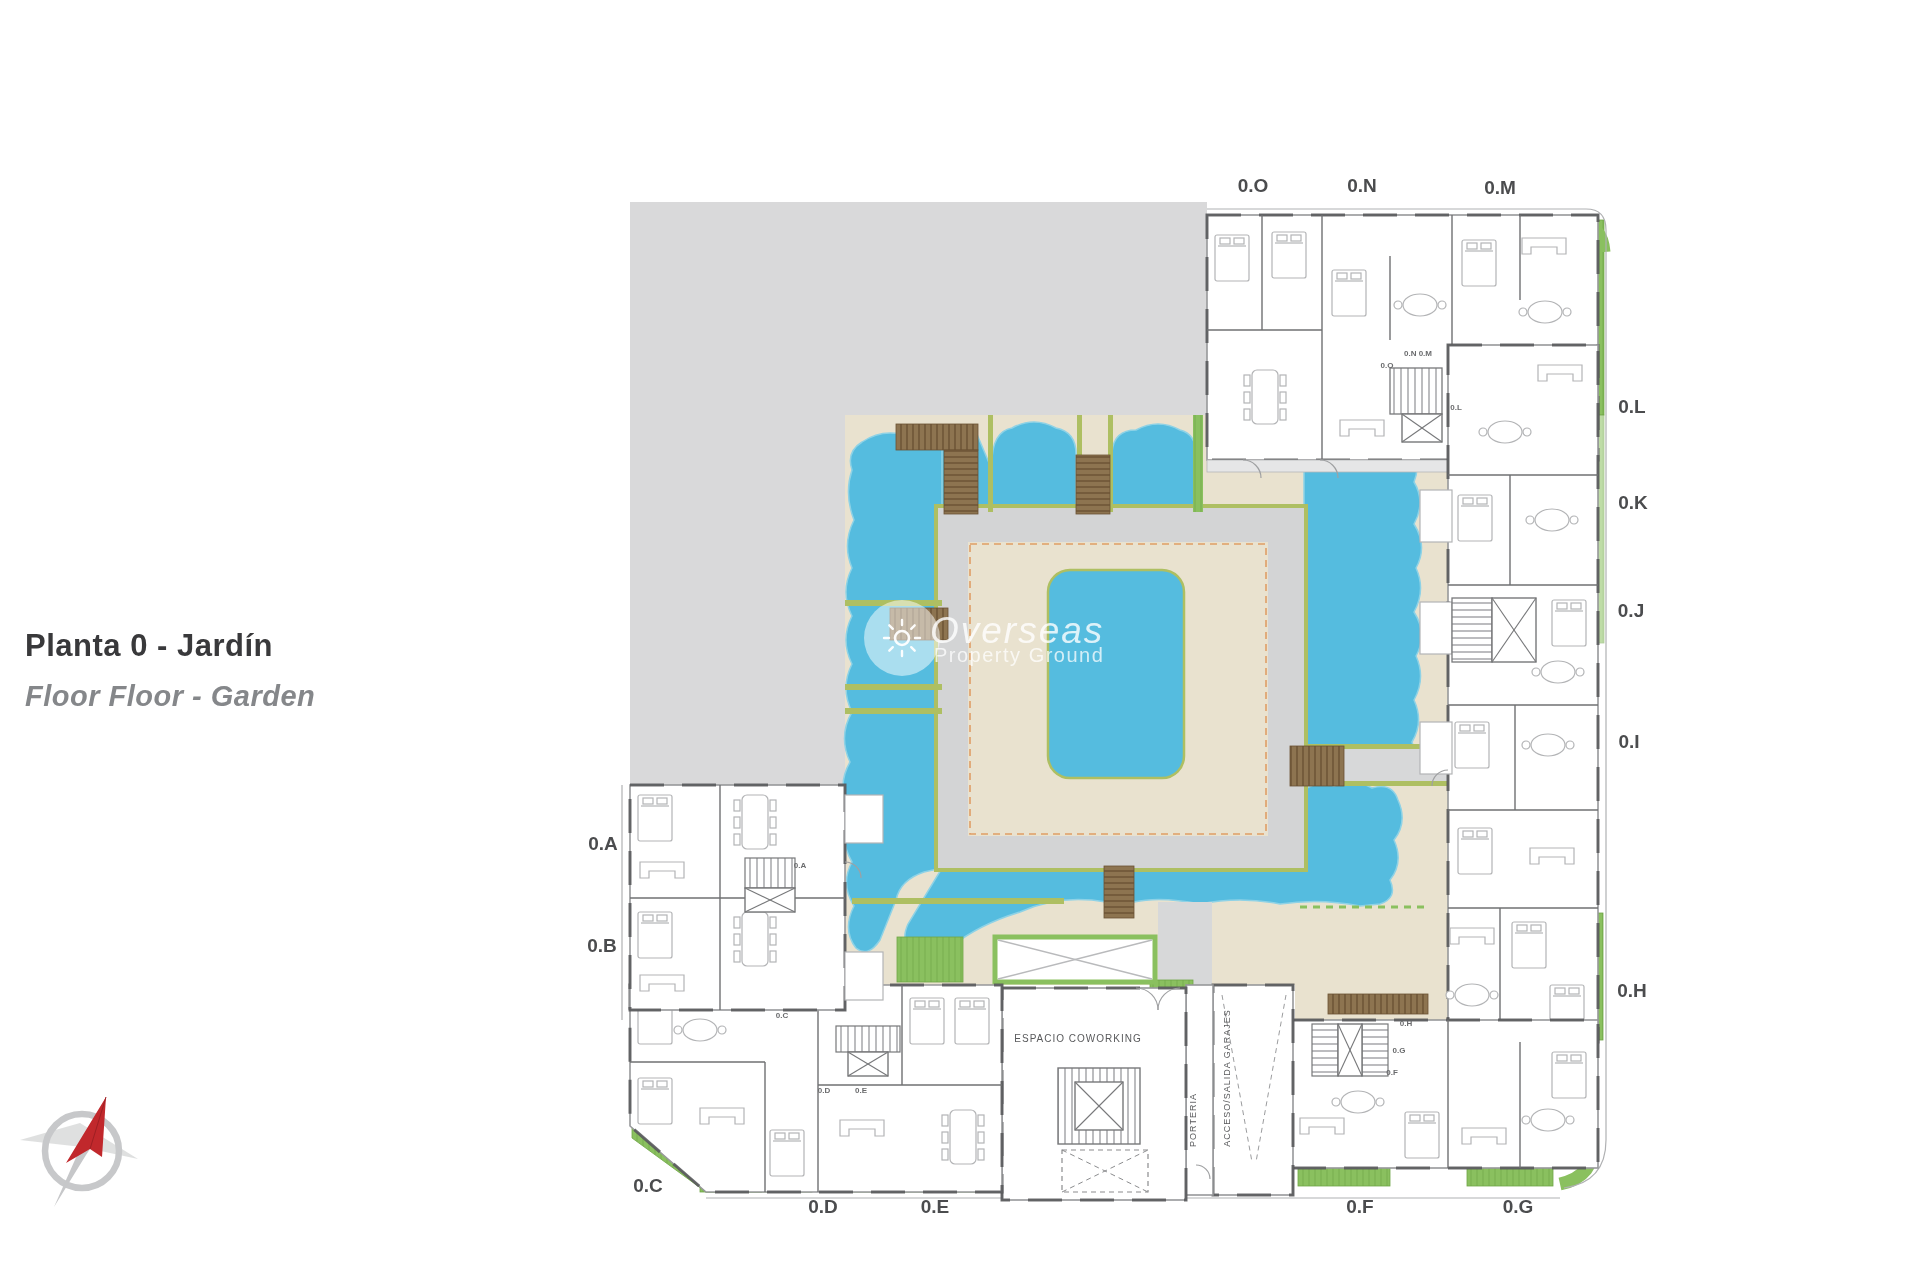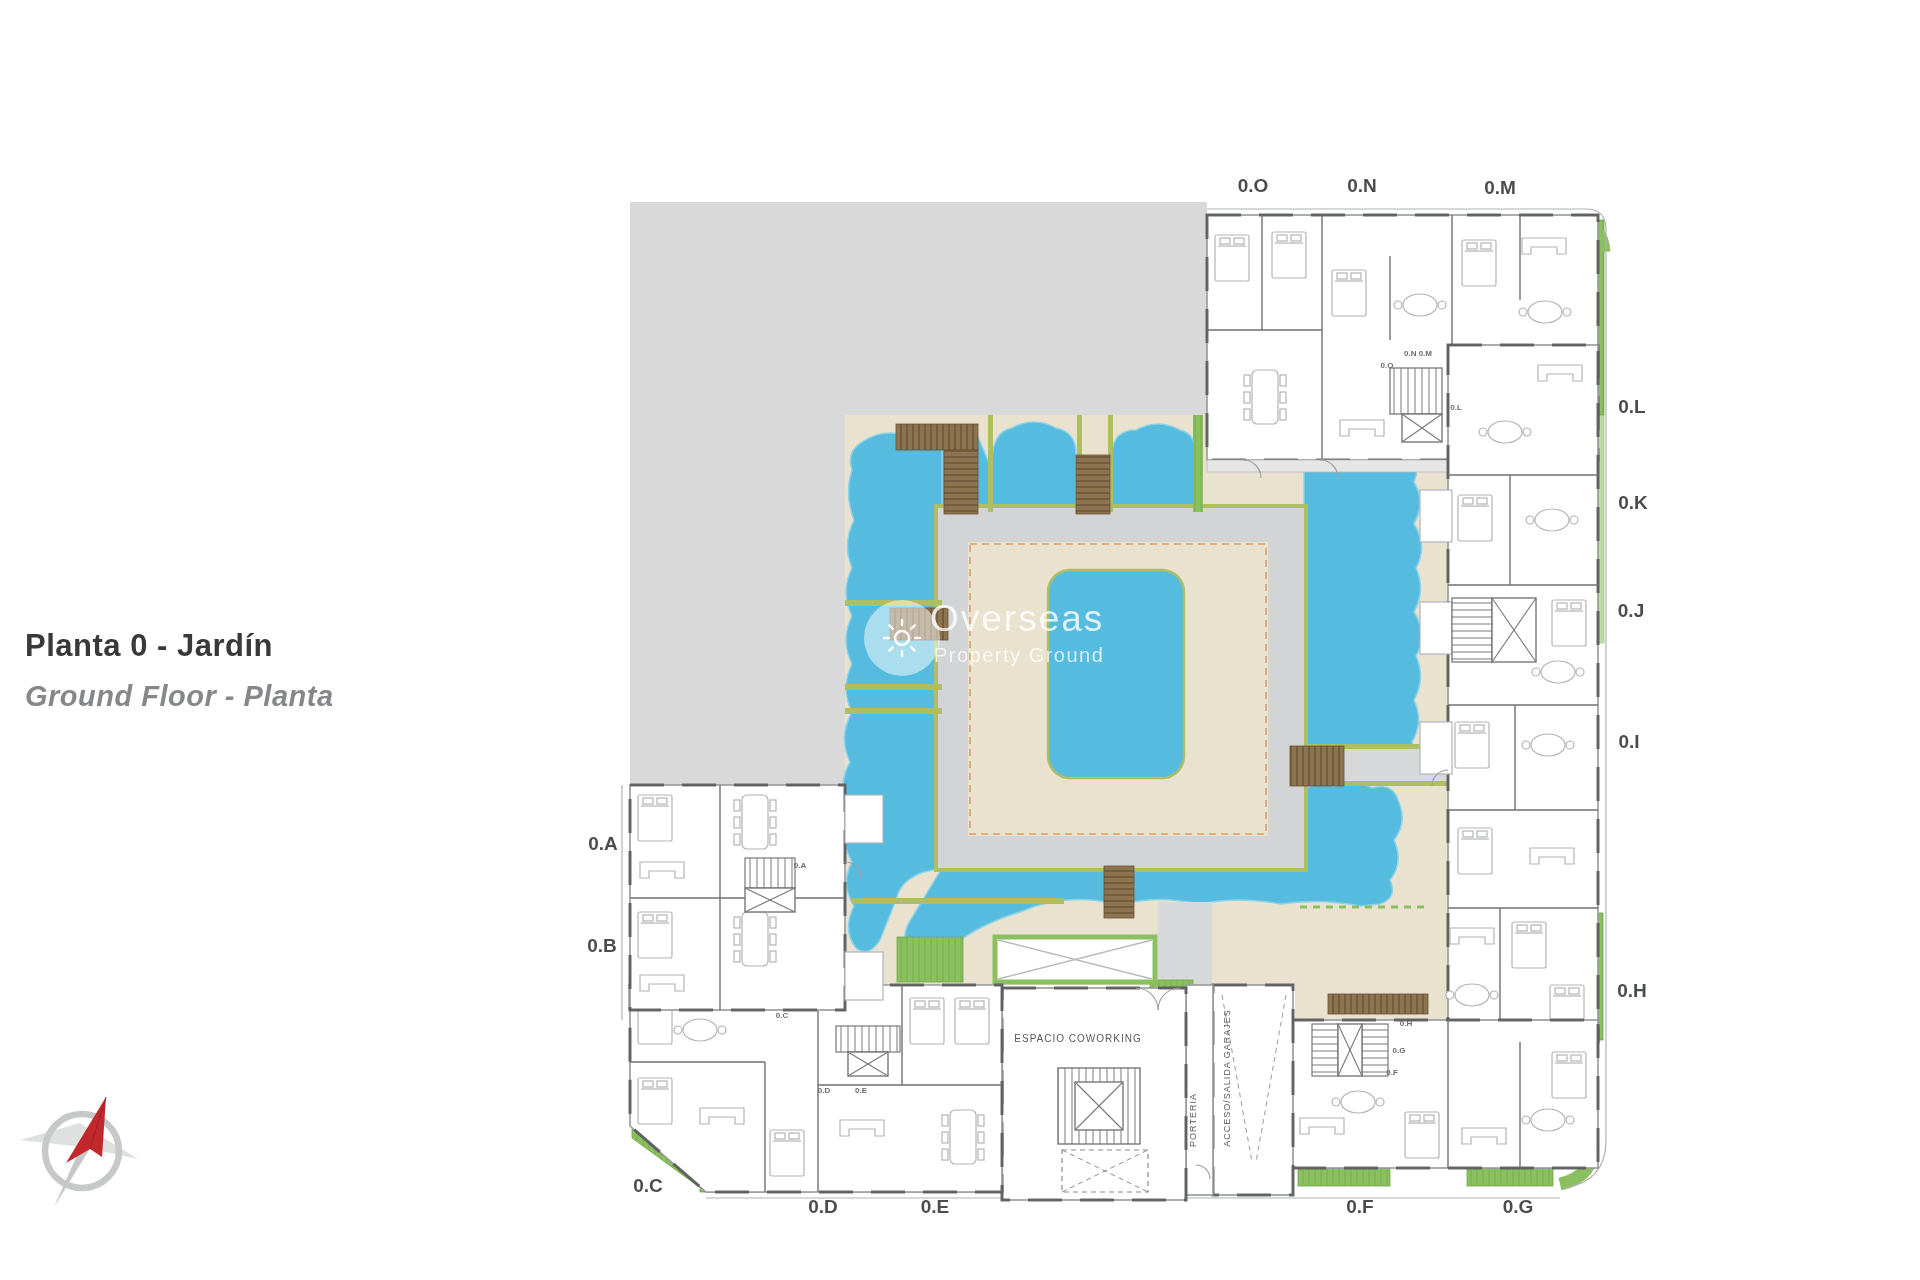--- a/index.html
+++ b/index.html
@@ -6,21 +6,21 @@
   #stage{position:relative;width:1920px;height:1280px;background:#ffffff;overflow:hidden;
          font-family:"Liberation Sans","DejaVu Sans",sans-serif;}
   
   .title-block{position:absolute;left:25px;top:628px;}
   .title-es{font-size:31px;font-weight:700;color:#39393b;letter-spacing:.5px;}
   .title-en{font-size:29px;font-weight:700;font-style:italic;color:#85878a;margin-top:16px;letter-spacing:.5px;}
   
   .watermark{position:absolute;left:864px;top:598px;width:260px;height:90px;pointer-events:none;}
   .wm-circle{position:absolute;left:0;top:2px;width:76px;height:76px;border-radius:50%;
              background:rgba(255,255,255,.50);display:flex;align-items:center;justify-content:center;}
-  .wm-brand{position:absolute;left:66px;top:0;font-size:37px;color:rgba(255,255,255,.80);letter-spacing:2px;}
+  .wm-brand{position:absolute;left:66px;top:12px;font-size:37px;color:rgba(255,255,255,.80);letter-spacing:2px;font-style:italic;}
   .wm-tag{position:absolute;left:70px;top:46px;font-size:20px;color:rgba(255,255,255,.75);letter-spacing:1.5px;}
   
   .bb{fill:#ffffff;stroke:#97989a;stroke-width:1.6;}
   .wd{fill:none;stroke:#555658;stroke-width:3;stroke-dasharray:34 18;opacity:.85;}
   .pt{stroke:#6f7072;stroke-width:1.4;fill:none;}
   .fur{stroke:#b3b4b6;stroke-width:1.2;fill:#ffffff;}
   .arc{fill:none;stroke:#9fa0a2;stroke-width:1.2;}
   .xb{fill:#ffffff;stroke:#77787a;stroke-width:1.4;}
   .xl{stroke:#77787a;stroke-width:1.1;fill:none;}
   .olv{fill:#aebf62;}
@@ -29,21 +29,21 @@
   .room-label{font-size:10px;fill:#58595b;letter-spacing:1px;font-weight:400;}
   .outline{fill:none;stroke:#b0b1b3;stroke-width:1.2;}
 </style>
 </head>
 <body>
 
 <div id="stage">
 
   <div class="title-block">
     <div class="title-es">Planta 0 - Jardín</div>
-    <div class="title-en">Ground Floor - Planta</div>
+    <div class="title-en">Floor Floor - Garden</div>
   </div>
 
   <svg width="1920" height="1280" viewBox="0 0 1920 1280" style="position:absolute;left:0;top:0;">
     <defs>
       <pattern id="woodV" width="6" height="12" patternUnits="userSpaceOnUse">
         <rect width="6" height="12" fill="#8d7450"></rect>
           <line x1="1" y1="0" x2="1" y2="12" stroke="#6a5233" stroke-width="1.4"></line>
       </pattern>
       <pattern id="woodH" width="12" height="6" patternUnits="userSpaceOnUse">
         <rect width="12" height="6" fill="#8d7450"></rect>

